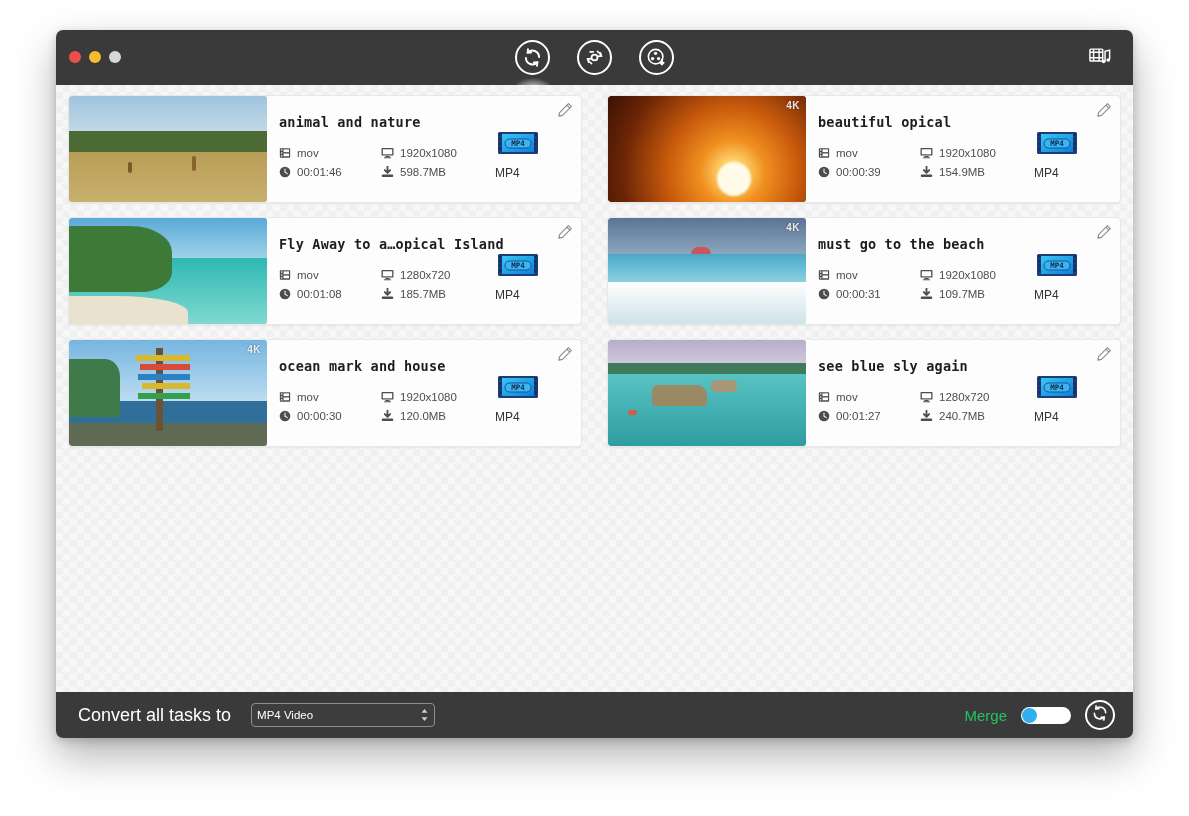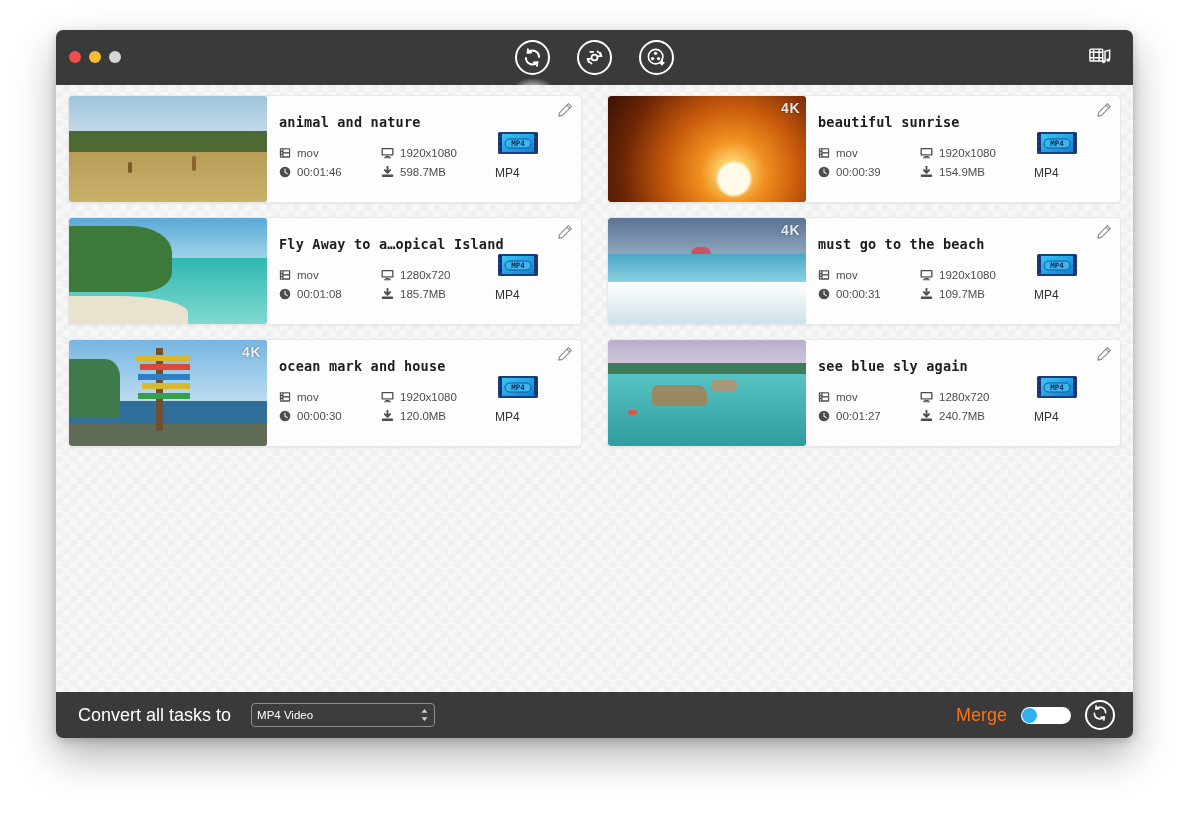--- a/index.html
+++ b/index.html
@@ -120,21 +120,21 @@
     border-radius: 3px;
     overflow: hidden;
     background: #cfcfcf;
   }
   .thumb .sky    { position:absolute; left:0; right:0; top:0; height:45%; }
   .thumb .ground { position:absolute; left:0; right:0; bottom:0; height:55%; }
   .badge-4k {
     position: absolute;
     right: 6px; top: 4px;
     color: rgba(255,255,255,0.88);
-    font-size: 14px;
+    font-size: 10px;
     font-weight: bold;
     letter-spacing: 0.5px;
     font-family: "Liberation Sans", sans-serif;
     text-shadow: 0 0 2px rgba(0,0,0,0.5);
   }
   .info {
     flex: 1 1 auto;
     position: relative;
     padding: 18px 14px 0 12px;
     min-width: 0;
@@ -227,22 +227,22 @@
     transform: translateY(-50%);
     display: flex; flex-direction: column; gap: 2px;
   }
   .bb-right {
     margin-left: auto;
     display: flex;
     align-items: center;
     gap: 14px;
   }
   .merge-label {
-    color: #f97316;
-    font-size: 18px;
+    color: #22c55e;
+    font-size: 15px;
     font-family: "Liberation Sans", sans-serif;
   }
   .toggle {
     width: 50px; height: 17px;
     border-radius: 9px;
     background: #ffffff;
     position: relative;
     cursor: pointer;
   }
   .toggle .knob {
@@ -421,21 +421,21 @@
         </div>
       </div>
 
       <div class="card">
         <div class="thumb">
           <div style="position:absolute;inset:0;background:radial-gradient(circle at 63% 72%, #fff7cf 0%, #ffd36b 8%, #f09020 22%, #c85a0c 45%, #6d2606 75%, #3a1204 100%)"></div>
           <div style="position:absolute;left:55%;top:62%;width:34px;height:34px;border-radius:50%;background:#fffbe8;filter:blur(1px)"></div>
           <div class="badge-4k">4K</div>
         </div>
         <div class="info">
-          <div class="title">beautiful sunrise</div>
+          <div class="title">beautiful opical</div>
           <div class="meta">
             <div class="meta-item">
               <span>
                   <svg width="12" height="12" viewBox="0 0 14 14" fill="#4d4d4d">
                     <rect x="1" y="1.5" width="12" height="11" rx="1"></rect>
                     <rect x="2.3" y="2.8" width="1.6" height="1.5" fill="#fff"></rect>
                     <rect x="2.3" y="6.2" width="1.6" height="1.5" fill="#fff"></rect>
                     <rect x="2.3" y="9.6" width="1.6" height="1.5" fill="#fff"></rect>
                     <rect x="5.3" y="2.8" width="6.4" height="3.2" fill="#fff"></rect>
                     <rect x="5.3" y="7.6" width="6.4" height="3.2" fill="#fff"></rect>

